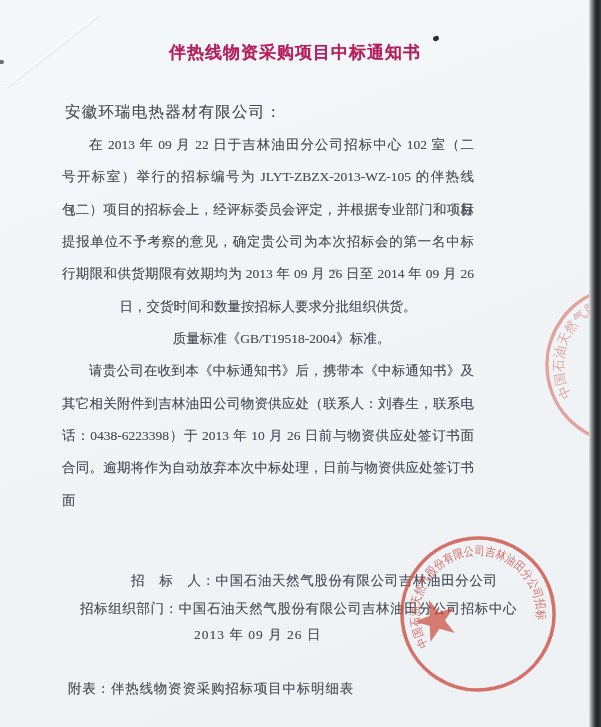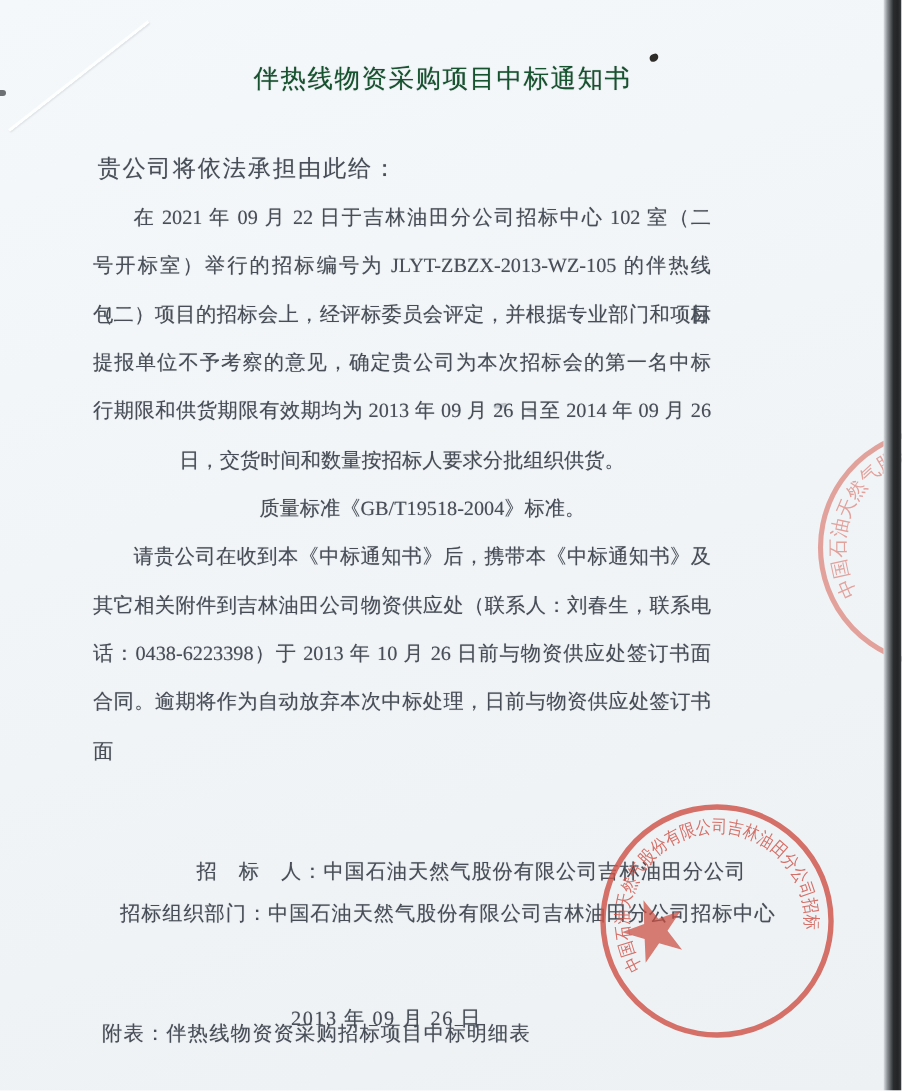--- a/index.html
+++ b/index.html
@@ -8,21 +8,21 @@
     position: relative; overflow: hidden;
     background: linear-gradient(160deg, #f5f8fa 0%, #f1f4f7 55%, #eef1f4 100%);
     font-family: "Liberation Serif", "DejaVu Serif", serif;
   }
   .paper { position: absolute; inset: 0; }
   .ink { color: #474e57; text-shadow: 0 0 0.6px rgba(71,78,87,0.45); }
 
   .doc-title {
     position: absolute; top: 41px; left: 0; width: 590px;
     text-align: center; font-size: 17px; letter-spacing: 1px;
-    color: #14532d; font-weight: 400;
+    color: #be185d; font-weight: 700;
     text-shadow: 0 0 0.7px rgba(65,72,80,0.5);
   }
   .title-dot {
     position: absolute; left: 433px; top: 36px; width: 6px; height: 5px;
     background: #2e2c29; border-radius: 50% 40% 55% 45%;
     transform: rotate(-20deg);
   }
   .edge-speck {
     position: absolute; left: 0px; top: 60px; width: 4px; height: 4px;
     background: #4a4d50; border-radius: 0 60% 60% 0; opacity: 0.8;
@@ -47,21 +47,21 @@
     position: absolute; left: 62px; top: 129px; width: 412px;
     font-size: 13.5px;
   }
   .doc-body .line { height: 32.35px; line-height: 32.35px; white-space: pre-wrap; text-align: center; }
   .doc-body .line.just { text-align: justify; text-align-last: justify; }
   .doc-body .line.indent { text-indent: 27px; }
 
   .sig-line { position: absolute; font-size: 13.5px; letter-spacing: 0.6px; white-space: pre; }
   .sig-bidder { left: 87px; top: 572px; margin-left: 44px; }
   .sig-org { left: 80px; top: 600px; }
-  .sig-date { left: 194px; top: 626px; letter-spacing: 1px; margin-top: 44px; }
+  .sig-date { left: 194px; top: 626px; letter-spacing: 1px; }
 
   .attachment { position: absolute; left: 68px; top: 680px; font-size: 13.5px; letter-spacing: 0.8px; text-align: center; }
 
   .seal { position: absolute; filter: blur(0.2px); }
   .seal-bottom { left: 394px; top: 530px; width: 168px; height: 168px; z-index: 5; }
   .seal-right { left: 542px; top: 280px; width: 170px; height: 170px; z-index: 5; }
 
   .edge-strip {
     position: absolute; top: 0; right: 0; width: 12px; height: 727px; z-index: 9;
     background: linear-gradient(to right, #dfe3e6 0%, #8a8f93 22%, #2a2c2e 55%, #222426 80%, #3a3d3f 100%);
@@ -73,24 +73,24 @@
 <div class="paper">
 
   <div class="crease"></div>
   <div class="edge-speck"></div>
   <div class="smudge-a"></div>
   <div class="smudge-b"></div>
 
   <div class="doc-title">伴热线物资采购项目中标通知书</div>
   <div class="title-dot"></div>
 
-  <div class="addressee ink">贵公司将依法承担由此给：</div>
+  <div class="addressee ink">安徽环瑞电热器材有限公司：</div>
 
   <div class="doc-body ink">
-      <div class="line indent just">在 2021 年 09 月 22 日于吉林油田分公司招标中心 102 室（二</div>
+      <div class="line indent just">在 2013 年 09 月 22 日于吉林油田分公司招标中心 102 室（二</div>
       <div class="line just">号开标室）举行的招标编号为 JLYT-ZBZX-2013-WZ-105 的伴热线（标</div>
       <div class="line just">包二）项目的招标会上，经评标委员会评定，并根据专业部门和项目</div>
       <div class="line just">提报单位不予考察的意见，确定贵公司为本次招标会的第一名中标</div>
       <div class="line just">行期限和供货期限有效期均为 2013 年 09 月 26 日至 2014 年 09 月 26</div>
       <div class="line">日，交货时间和数量按招标人要求分批组织供货。</div>
       <div class="line indent">质量标准《GB/T19518-2004》标准。</div>
       <div class="line indent just">请贵公司在收到本《中标通知书》后，携带本《中标通知书》及</div>
       <div class="line just">其它相关附件到吉林油田公司物资供应处（联系人：刘春生，联系电</div>
       <div class="line just">话：0438-6223398）于 2013 年 10 月 26 日前与物资供应处签订书面</div>
       <div class="line just">合同。逾期将作为自动放弃本次中标处理，日前与物资供应处签订书面</div>

